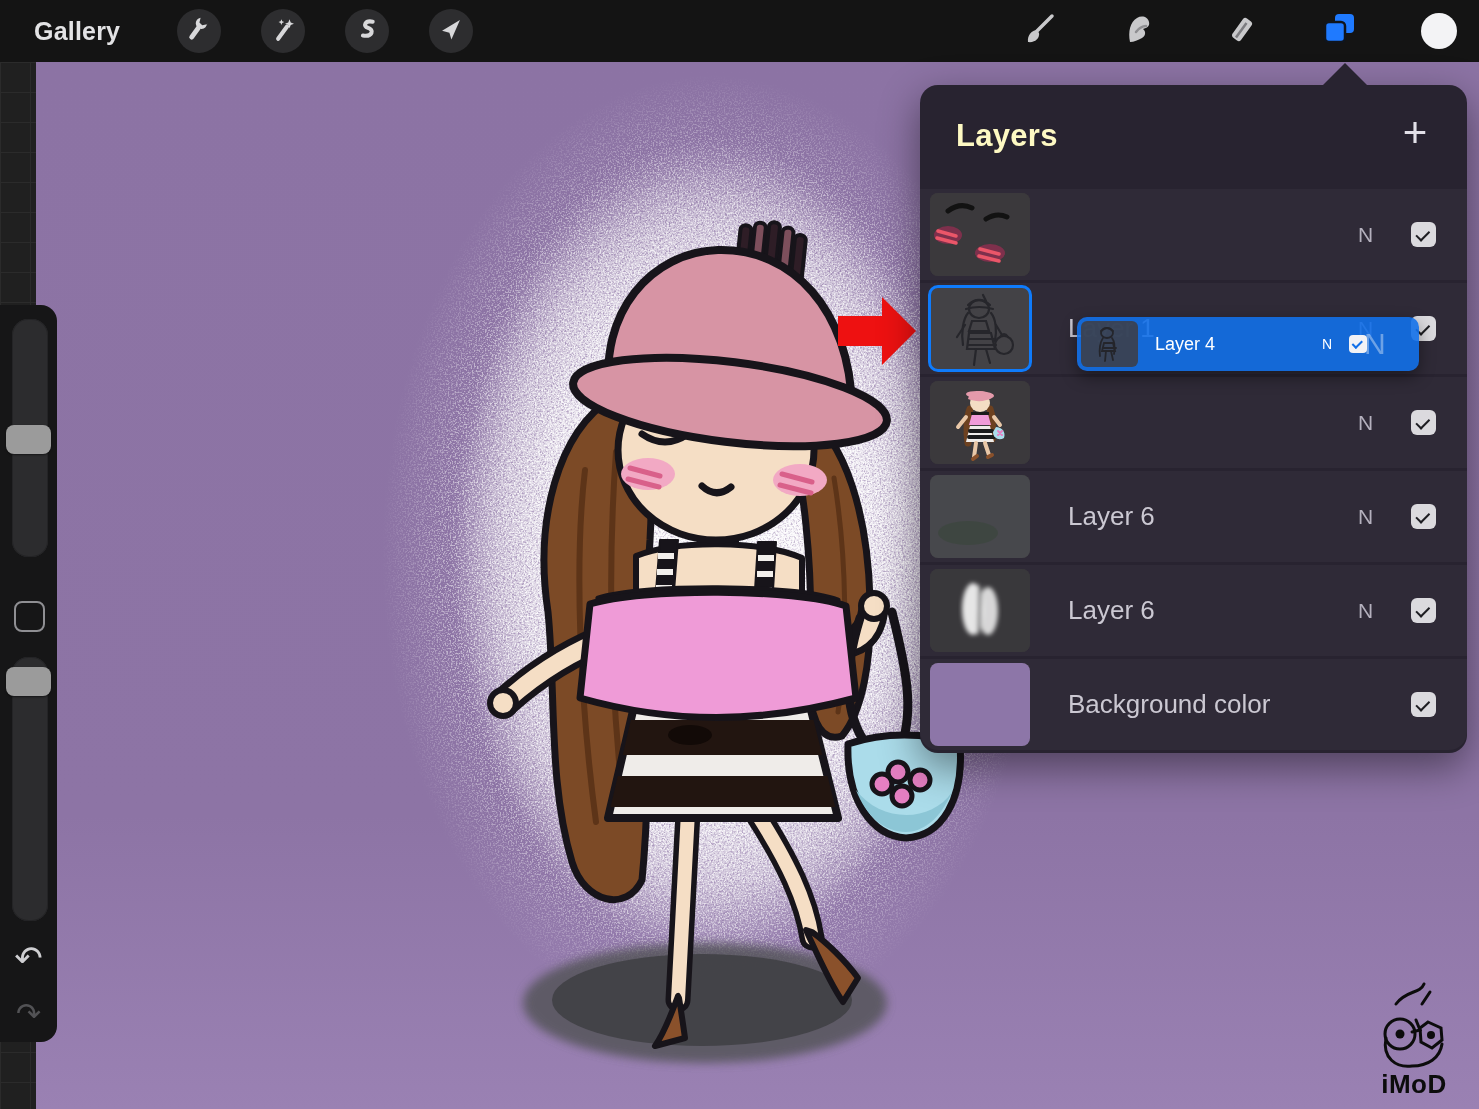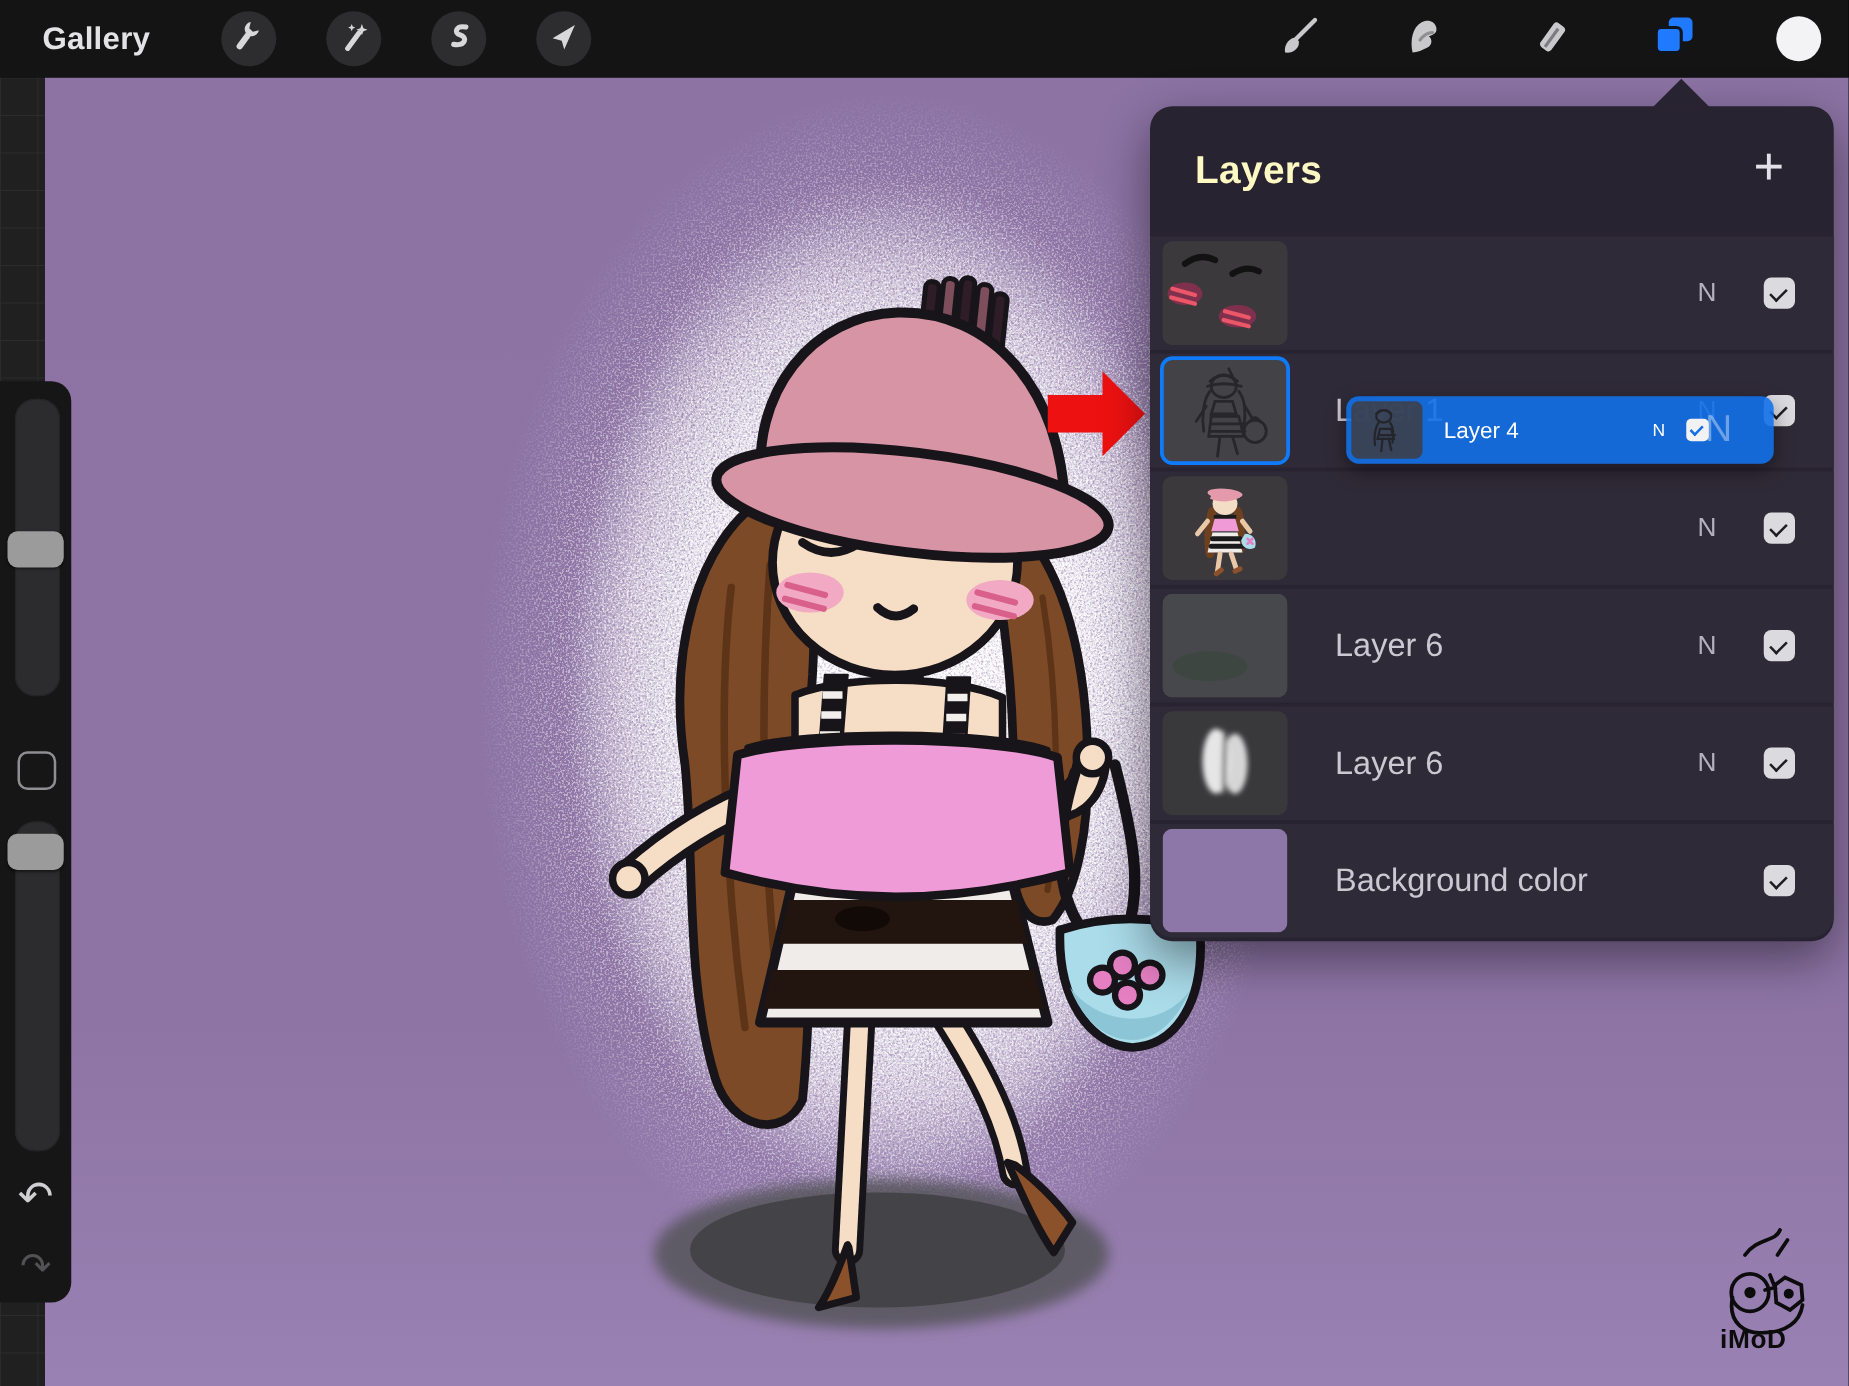--- a/index.html
+++ b/index.html
@@ -78,22 +78,22 @@
   .pill-label{position:absolute;left:78px;top:0;height:54px;display:flex;align-items:center;
               color:#fff;font-size:18px;}
   .pill-blend{position:absolute;left:245px;top:0;height:54px;display:flex;align-items:center;
               color:#fff;font-size:14px;}
   .pill-cbox{position:absolute;left:272px;top:18px;width:18px;height:18px;background:#f2f2f5;
              border-radius:4px;display:flex;align-items:center;justify-content:center;}
   .pill-cbox .tick{width:8px;height:4px;border-color:#1270e9;border-width:2px;}
   .ghost-n{position:absolute;left:287px;top:10px;color:rgba(255,255,255,.38);font-size:30px;}
   
   .watermark{position:absolute;left:1376px;top:978px;width:76px;height:122px;z-index:15;}
-  .wm-text{position:absolute;left:0;bottom:16px;width:100%;color:#0c0c0c;
-           font-size:21px;font-weight:700;letter-spacing:.5px;}
+  .wm-text{position:absolute;left:0;bottom:0;width:100%;text-align:center;color:#0c0c0c;
+           font-size:26px;font-weight:700;letter-spacing:.5px;}
 </style>
 </head>
 <body>
 
 <div id="stage">
 
   <div class="canvas">
     <svg class="art" viewBox="36 62 1443 1047" preserveAspectRatio="none">
       <defs>
         <radialGradient id="glowGrad" cx="50%" cy="50%" r="50%">

